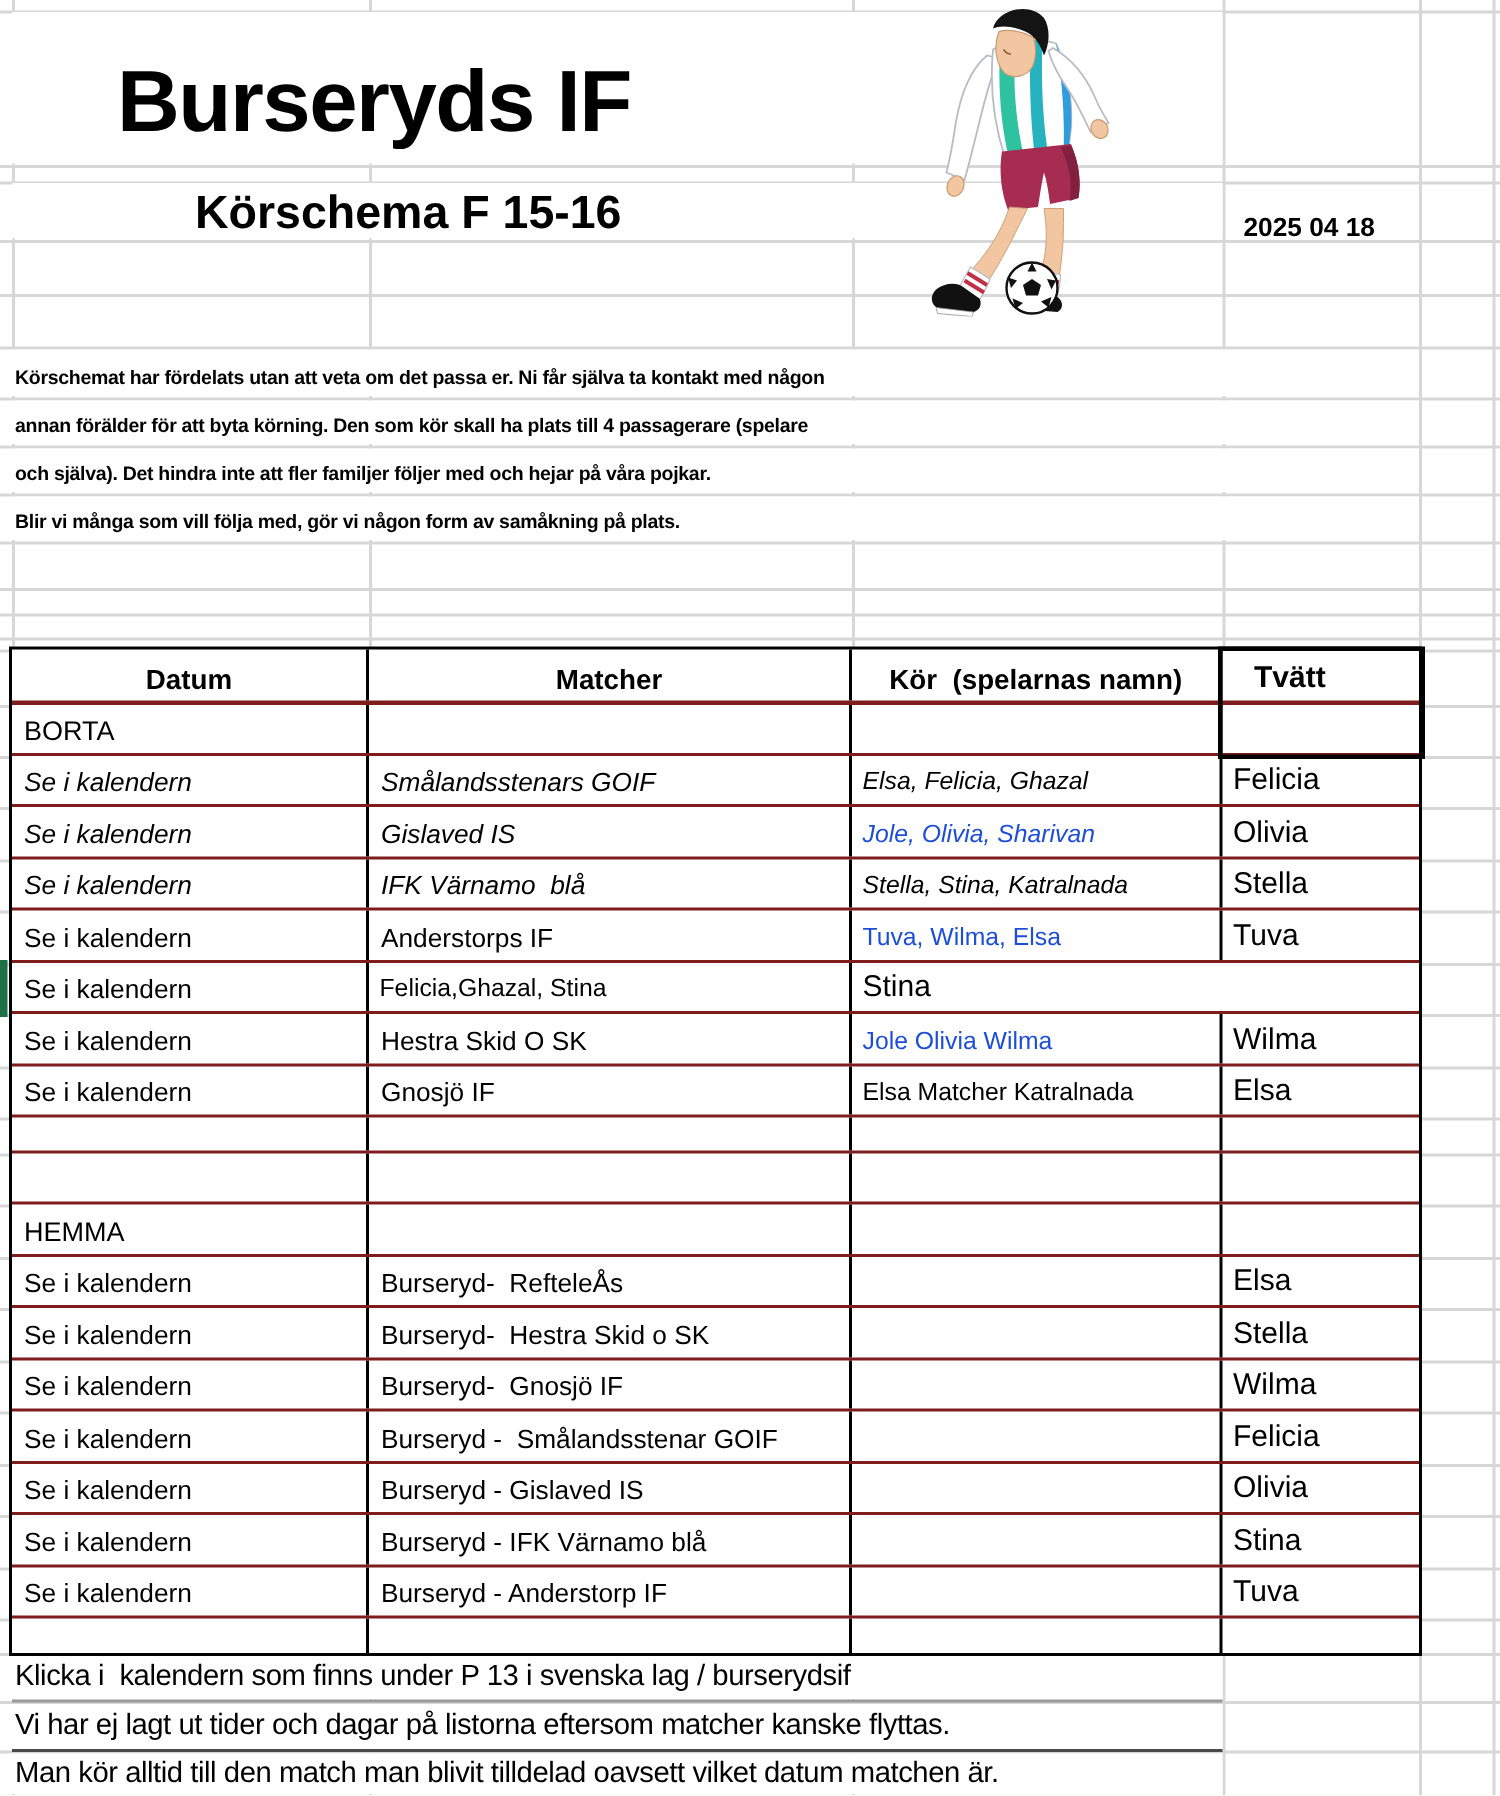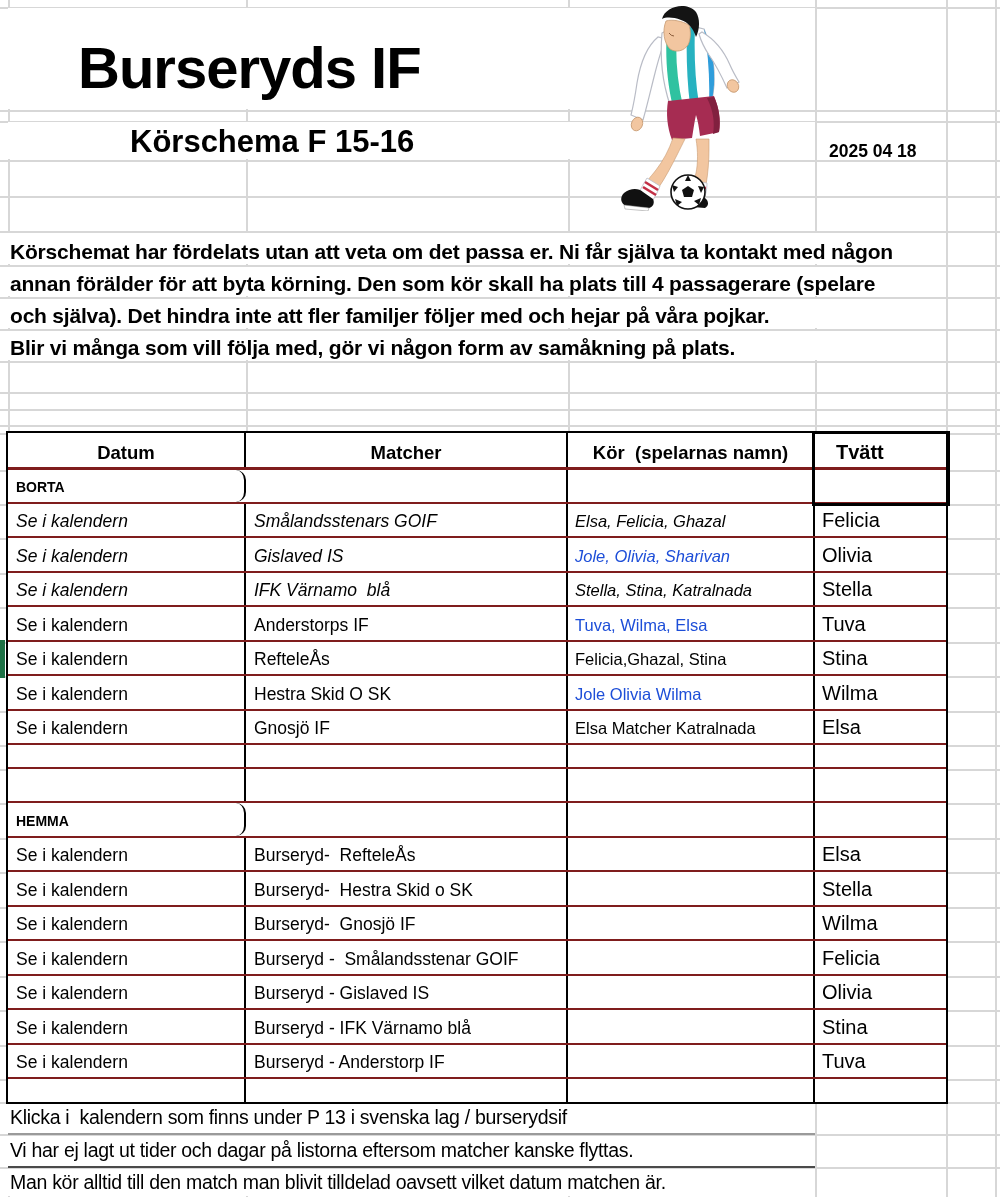--- a/index.html
+++ b/index.html
@@ -9,37 +9,37 @@
   #bg{position:absolute;inset:0;z-index:1;}
   .gl-h{position:absolute;height:2px;background:#d7d7d7;}
   .gl-v{position:absolute;width:2px;background:#d7d7d7;}
   .spill{position:absolute;background:#fff;}
   .seg{position:absolute;}
   
   .txt{position:absolute;z-index:5;white-space:pre;}
   .title{left:78px;top:36px;font-size:58px;font-weight:bold;letter-spacing:-1px;line-height:64px;}
   .subtitle{left:130px;top:124px;font-size:31px;font-weight:bold;line-height:36px;}
   .datebox{left:829px;top:140px;font-size:17.5px;font-weight:bold;line-height:22px;}
-  .intro{left:10px;font-size:21px;font-weight:bold;line-height:24px;letter-spacing:-0.2px;}
+  .intro{left:10px;font-size:13px;font-weight:bold;line-height:24px;letter-spacing:-0.2px;}
   .footnote{left:10px;font-size:19.5px;font-weight:normal;line-height:25px;letter-spacing:-0.3px;}
   
   #sheet-table{position:absolute;left:6px;top:431px;width:942px;height:673px;z-index:3;
                background:#fff;border:2px solid #000;box-sizing:border-box;}
   .trow{display:grid;grid-template-columns:238px 322px 247px 131px;border-bottom:2px solid #7f1d1d;box-sizing:border-box;}
   .trow.hdr{border-bottom-width:3px;}
   .trow.last{border-bottom:none;}
   .rh37{height:37px}.rh35{height:35px}.rh34{height:34px}.rh24{height:24px}.rh23{height:23px}
   .td{border-right:2px solid #000;box-sizing:border-box;display:flex;align-items:flex-end;
       padding:0 2px 4px 8px;font-size:17.5px;white-space:pre;overflow:visible;line-height:21px;}
   .td:last-child{border-right:none;}
   .td.center{justify-content:center;padding-left:2px;font-weight:bold;font-size:18.5px;}
   .td.kor{font-size:16.5px;padding-left:7px;}
   .td.tvatt{font-size:20px;padding-left:7px;line-height:24px;}
   .td.hdr-tvatt{font-weight:bold;font-size:20px;padding-left:21px;}
-  .td.section{font-weight:bold;font-size:14px;border-radius:10px;}
+  .td.section{font-weight:normal;font-size:18px;}
   .it{font-style:italic;}
   .red{color:#1d4ed8;}
   #tvatt-outline{position:absolute;left:804px;top:-2px;width:138px;height:75px;
                  border:3px solid #000;box-sizing:border-box;pointer-events:none;z-index:6;}
   #green-bar{position:absolute;left:0;top:640px;width:5px;height:38px;background:#1e7145;z-index:7;}
   #player{position:absolute;left:612px;top:3px;width:178px;height:208px;z-index:4;}
 </style>
 </head>
 <body>
 
@@ -199,21 +199,20 @@
       <div class="td tvatt">Stella</div>
     </div>
     <div class="trow rh35">
       <div class="td">Se i kalendern</div>
       <div class="td">Anderstorps IF</div>
       <div class="td kor red">Tuva, Wilma, Elsa</div>
       <div class="td tvatt">Tuva</div>
     </div>
     <div class="trow rh34">
       <div class="td">Se i kalendern</div>
-      <div class="td">RefteleÅs</div>
       <div class="td kor">Felicia,Ghazal, Stina</div>
       <div class="td tvatt">Stina</div>
     </div>
     <div class="trow rh35">
       <div class="td">Se i kalendern</div>
       <div class="td">Hestra Skid O SK</div>
       <div class="td kor red">Jole Olivia Wilma</div>
       <div class="td tvatt">Wilma</div>
     </div>
     <div class="trow rh34">

